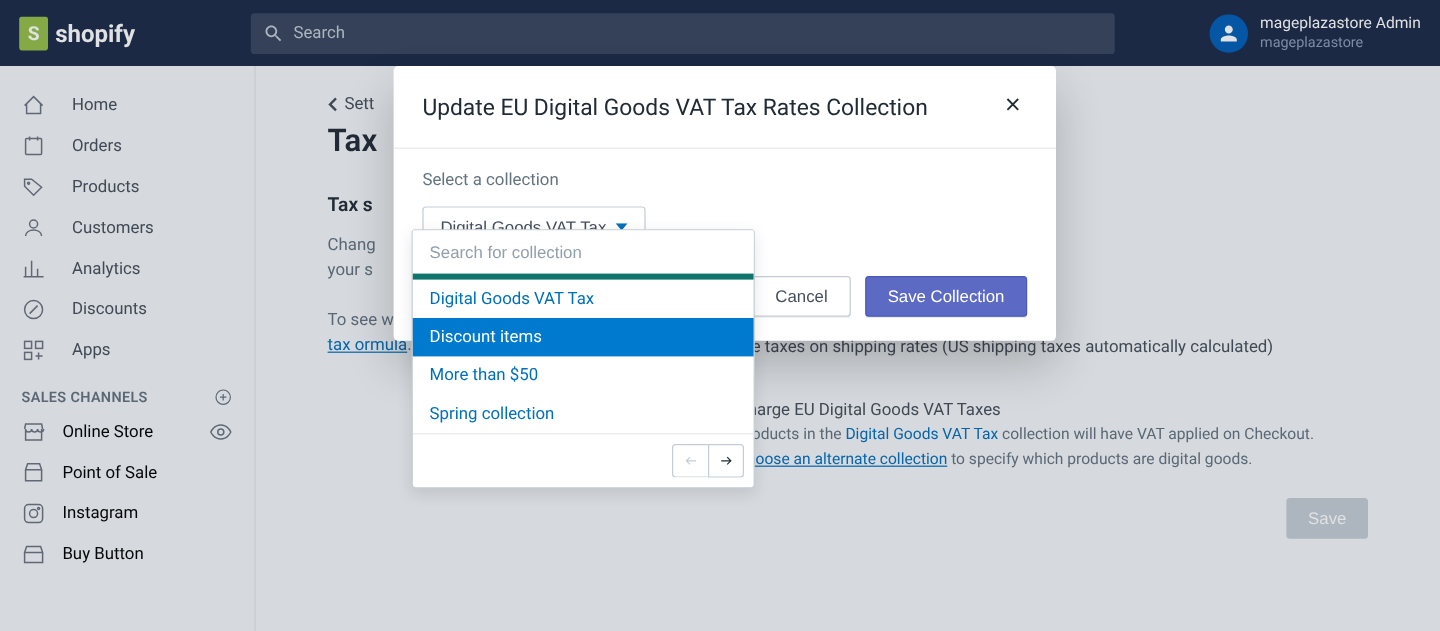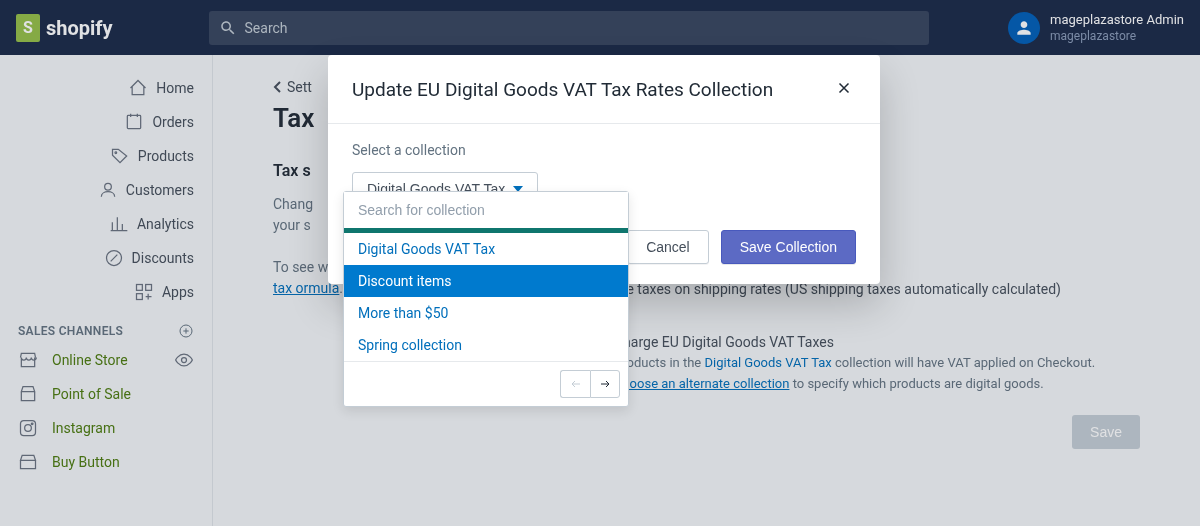--- a/index.html
+++ b/index.html
@@ -5,32 +5,32 @@
     * { margin: 0; padding: 0; box-sizing: border-box; }
     body { font-family: -apple-system, BlinkMacSystemFont, 'Segoe UI', Roboto, sans-serif; background: #f4f6f8; width: 1200px; height: 526px; overflow: hidden; position: relative; }
     
     .topbar { height: 55px; background: #1a2948; display: flex; align-items: center; padding: 0 16px; }
     .logo { display: flex; align-items: center; gap: 6px; }
     .logo-icon { width: 24px; height: 28px; background: #95bf47; border-radius: 2px; position: relative; display: flex; align-items: center; justify-content: center; font-weight: bold; color: white; font-size: 16px; }
     .logo-text { color: white; font-size: 20px; font-weight: 700; }
     .search-box { flex: 1; max-width: 720px; margin-left: 96px; background: #37455f; border-radius: 3px; height: 34px; display: flex; align-items: center; padding: 0 10px; }
     .search-box svg { fill: #c4cdd5; }
     .search-box span { color: #c4cdd5; margin-left: 8px; font-size: 14px; }
-    .user-area { margin-left: auto; display: flex; align-items: center; gap: 10px; }
+    .user-area { margin-left: auto; display: flex; gap: 10px; }
     .avatar { width: 32px; height: 32px; border-radius: 50%; background: #005fb8; display: flex; align-items: center; justify-content: center; }
     .avatar svg { fill: white; }
     .user-name { color: white; font-size: 13px; line-height: 1.3; }
     .user-sub { color: #8b9cb8; font-size: 12px; }
     
     .sidebar { position: absolute; left: 0; top: 55px; width: 213px; height: calc(100% - 55px); background: #f4f6f8; padding: 16px 0; border-right: 1px solid #dfe3e8; }
-    .nav-item { display: flex; align-items: center; gap: 8px; padding: 7px 18px; color: #454f5b; font-size: 14px; cursor: pointer; justify-content: flex-end; }
+    .nav-item { display: flex; align-items: center; gap: 22px; padding: 7px 18px; color: #454f5b; font-size: 14px; cursor: pointer; }
     .nav-item svg { width: 20px; height: 20px; fill: none; stroke: #6a7381; stroke-width: 1.5; }
     .section-header { display: flex; align-items: center; justify-content: space-between; padding: 14px 18px 4px; color: #637381; font-size: 12px; font-weight: 600; letter-spacing: 0.3px; }
     .section-header svg { width: 16px; height: 16px; stroke: #637381; fill: none; stroke-width: 1.5; }
-    .channel-item { display: flex; align-items: center; gap: 14px; padding: 7px 18px; color: #4d7c0f; font-size: 14px; cursor: pointer; position: relative; }
+    .channel-item { display: flex; align-items: center; gap: 14px; padding: 7px 18px; color: #000000; font-size: 14px; cursor: pointer; position: relative; }
     .channel-item svg { width: 20px; height: 20px; fill: none; stroke: #6a7381; stroke-width: 1.5; }
     .eye-icon { position: absolute; right: 18px; }
     
     .main-content { position: absolute; left: 213px; top: 55px; right: 0; bottom: 0; padding: 24px 60px; }
     .back-link { display: flex; align-items: center; gap: 4px; color: #454f5b; font-size: 14px; margin-bottom: 8px; }
     .page-title { font-size: 26px; font-weight: 600; color: #212b36; margin-bottom: 28px; }
     .section-title { font-size: 16px; font-weight: 600; color: #212b36; margin-bottom: 14px; }
     .section-desc { font-size: 14px; color: #637381; line-height: 1.5; }
     .report-link { color: #006fbb; text-decoration: underline; cursor: pointer; }
     

